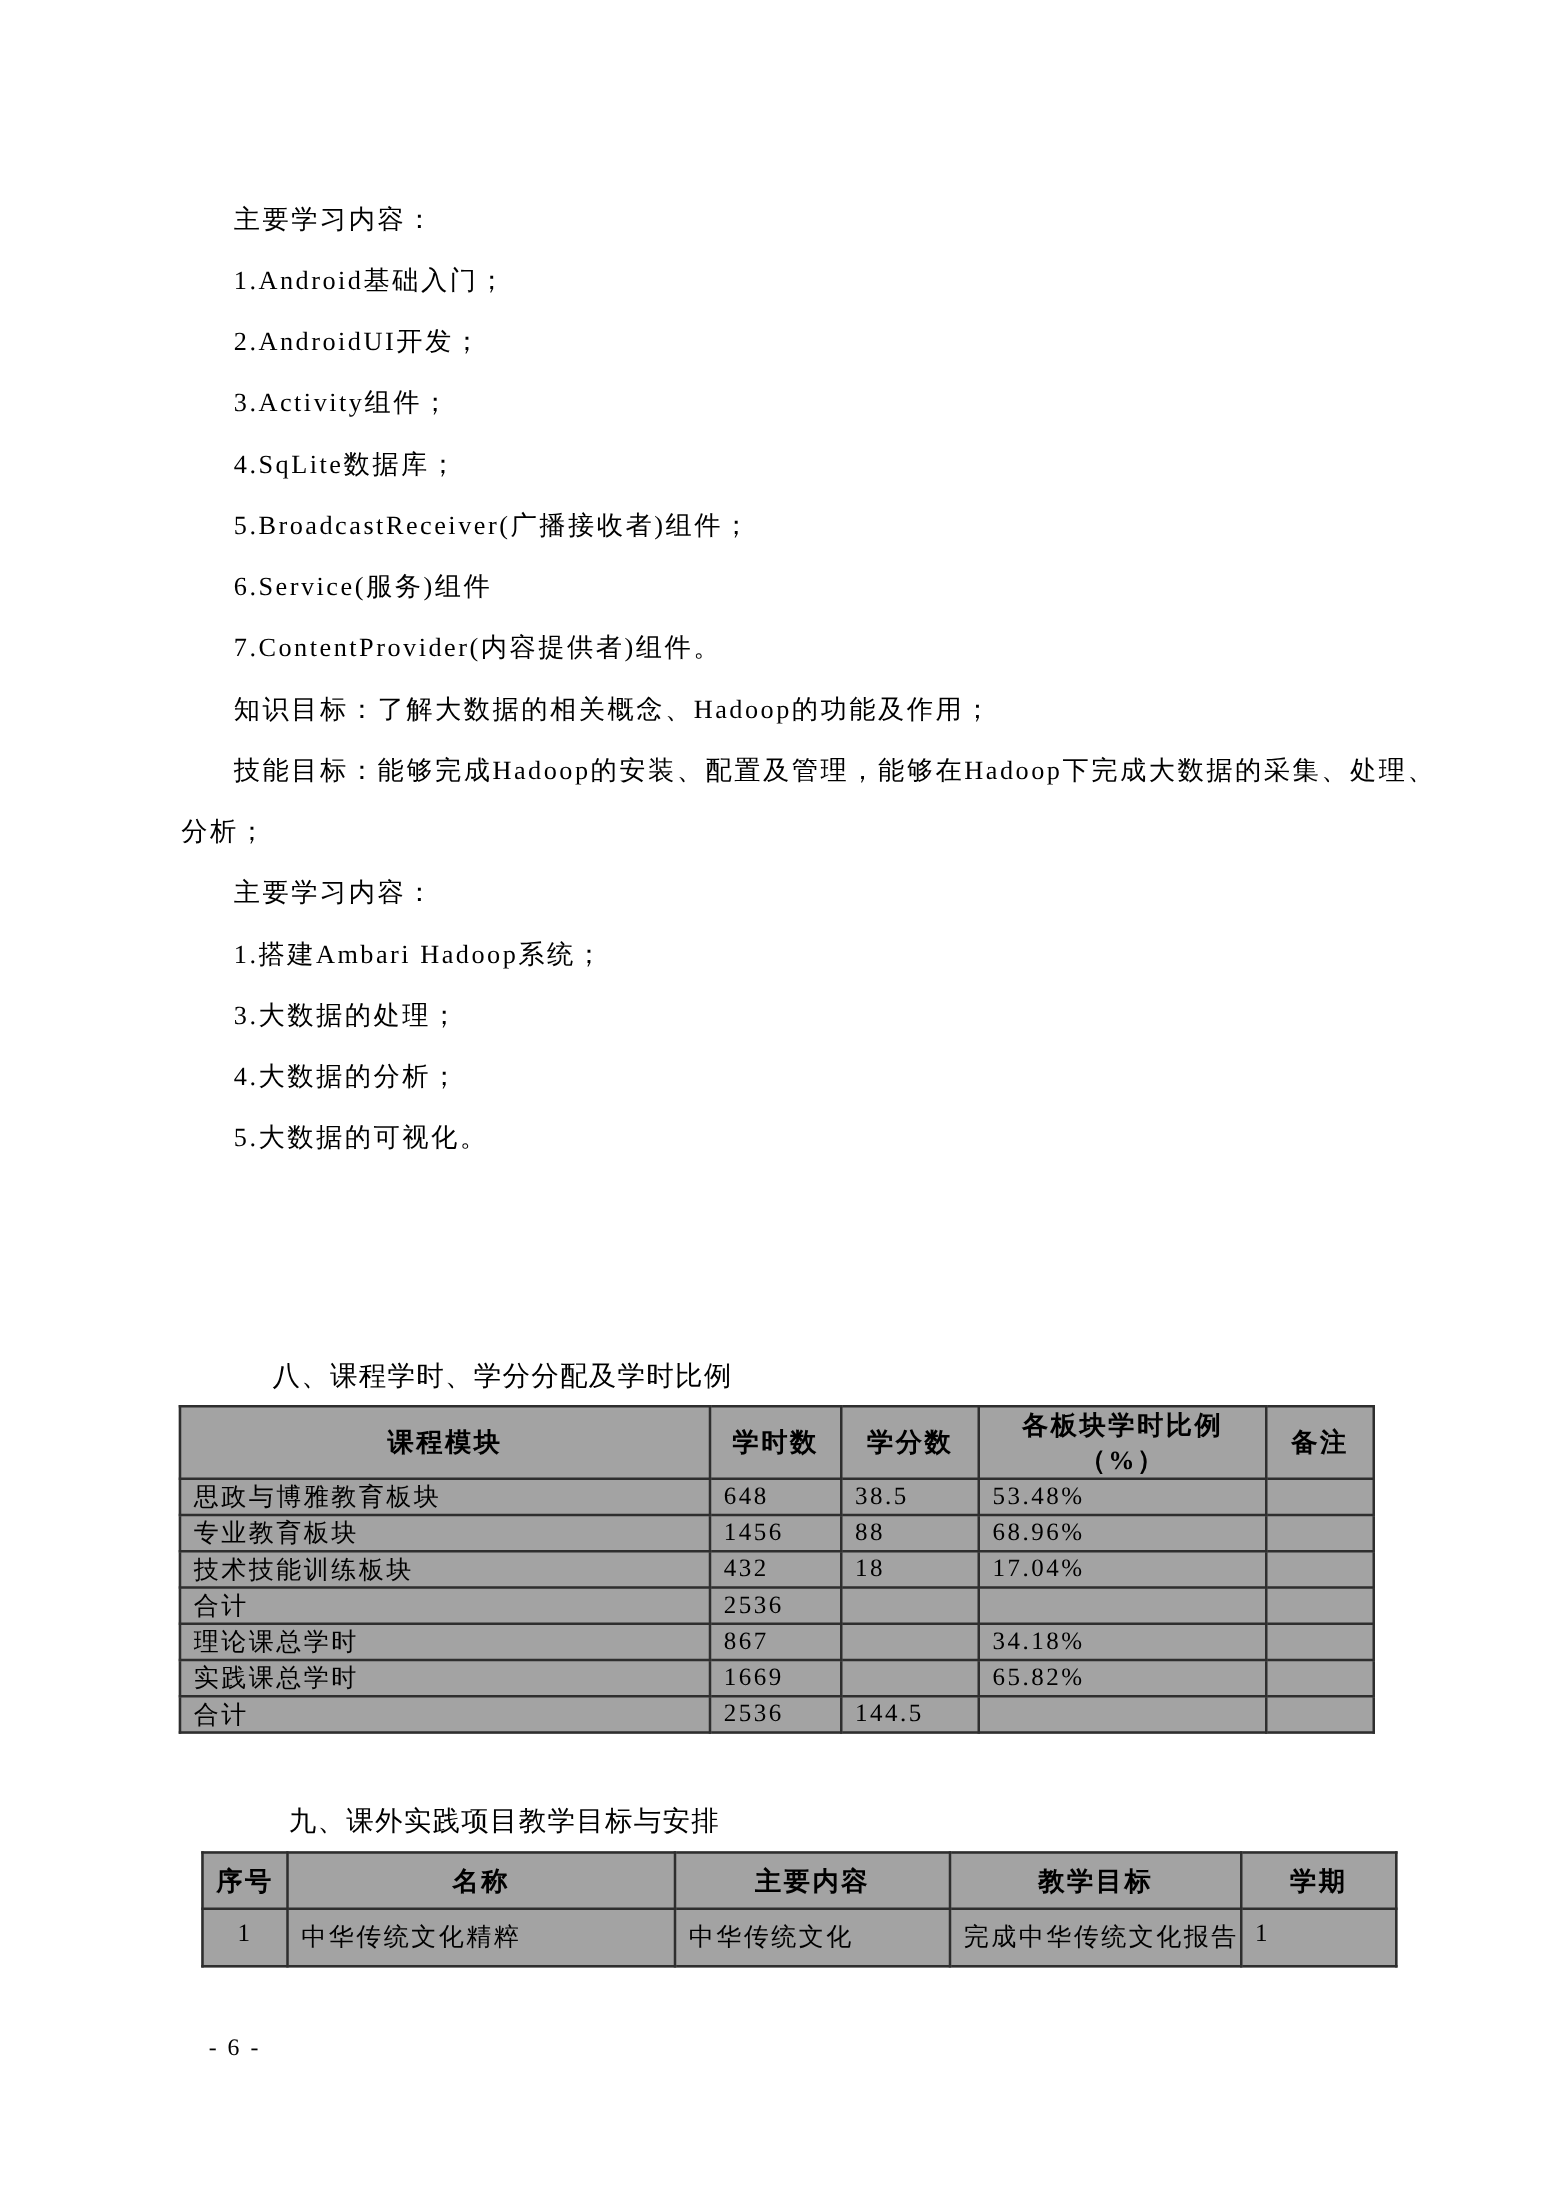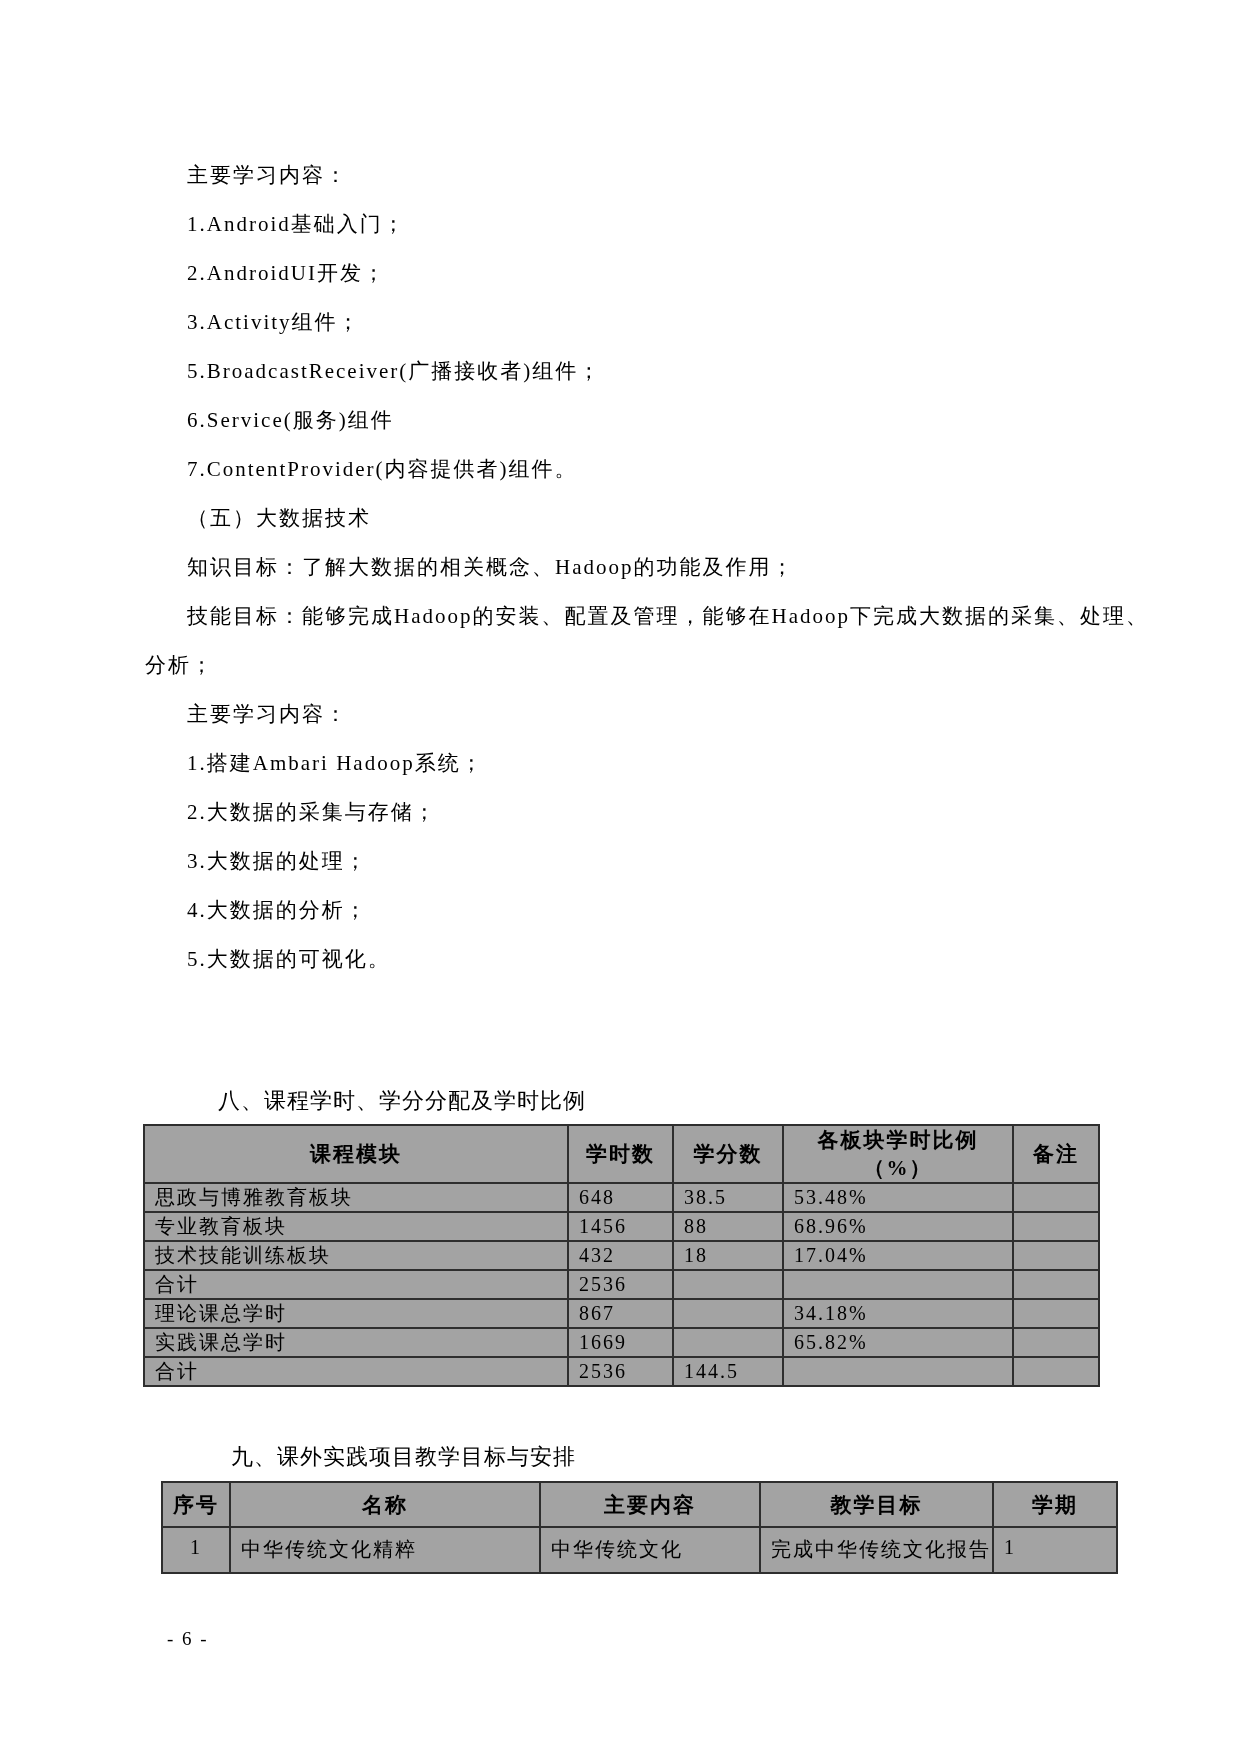--- a/index.html
+++ b/index.html
@@ -65,30 +65,29 @@
 </head>
 <body>
 
 <div class="page">
 
   <div class="body-text">
     <div class="line indent">主要学习内容：</div>
     <div class="line indent">1.Android基础入门；</div>
     <div class="line indent">2.AndroidUI开发；</div>
     <div class="line indent">3.Activity组件；</div>
+    <div class="line indent">4.SqLite数据库；</div>
     <div class="line indent">5.BroadcastReceiver(广播接收者)组件；</div>
     <div class="line indent">6.Service(服务)组件</div>
     <div class="line indent">7.ContentProvider(内容提供者)组件。</div>
-    <div class="line indent">（五）大数据技术</div>
     <div class="line indent">知识目标：了解大数据的相关概念、Hadoop的功能及作用；</div>
     <div class="line indent">技能目标：能够完成Hadoop的安装、配置及管理，能够在Hadoop下完成大数据的采集、处理、</div>
     <div class="line">分析；</div>
     <div class="line indent">主要学习内容：</div>
     <div class="line indent">1.搭建Ambari Hadoop系统；</div>
-    <div class="line indent">2.大数据的采集与存储；</div>
     <div class="line indent">3.大数据的处理；</div>
     <div class="line indent">4.大数据的分析；</div>
     <div class="line indent">5.大数据的可视化。</div>
   </div>
 
   <div class="sec-heading" id="sec8">八、课程学时、学分分配及学时比例</div>
 
   <table id="table1">
     <colgroup>
       <col style="width:424px">

